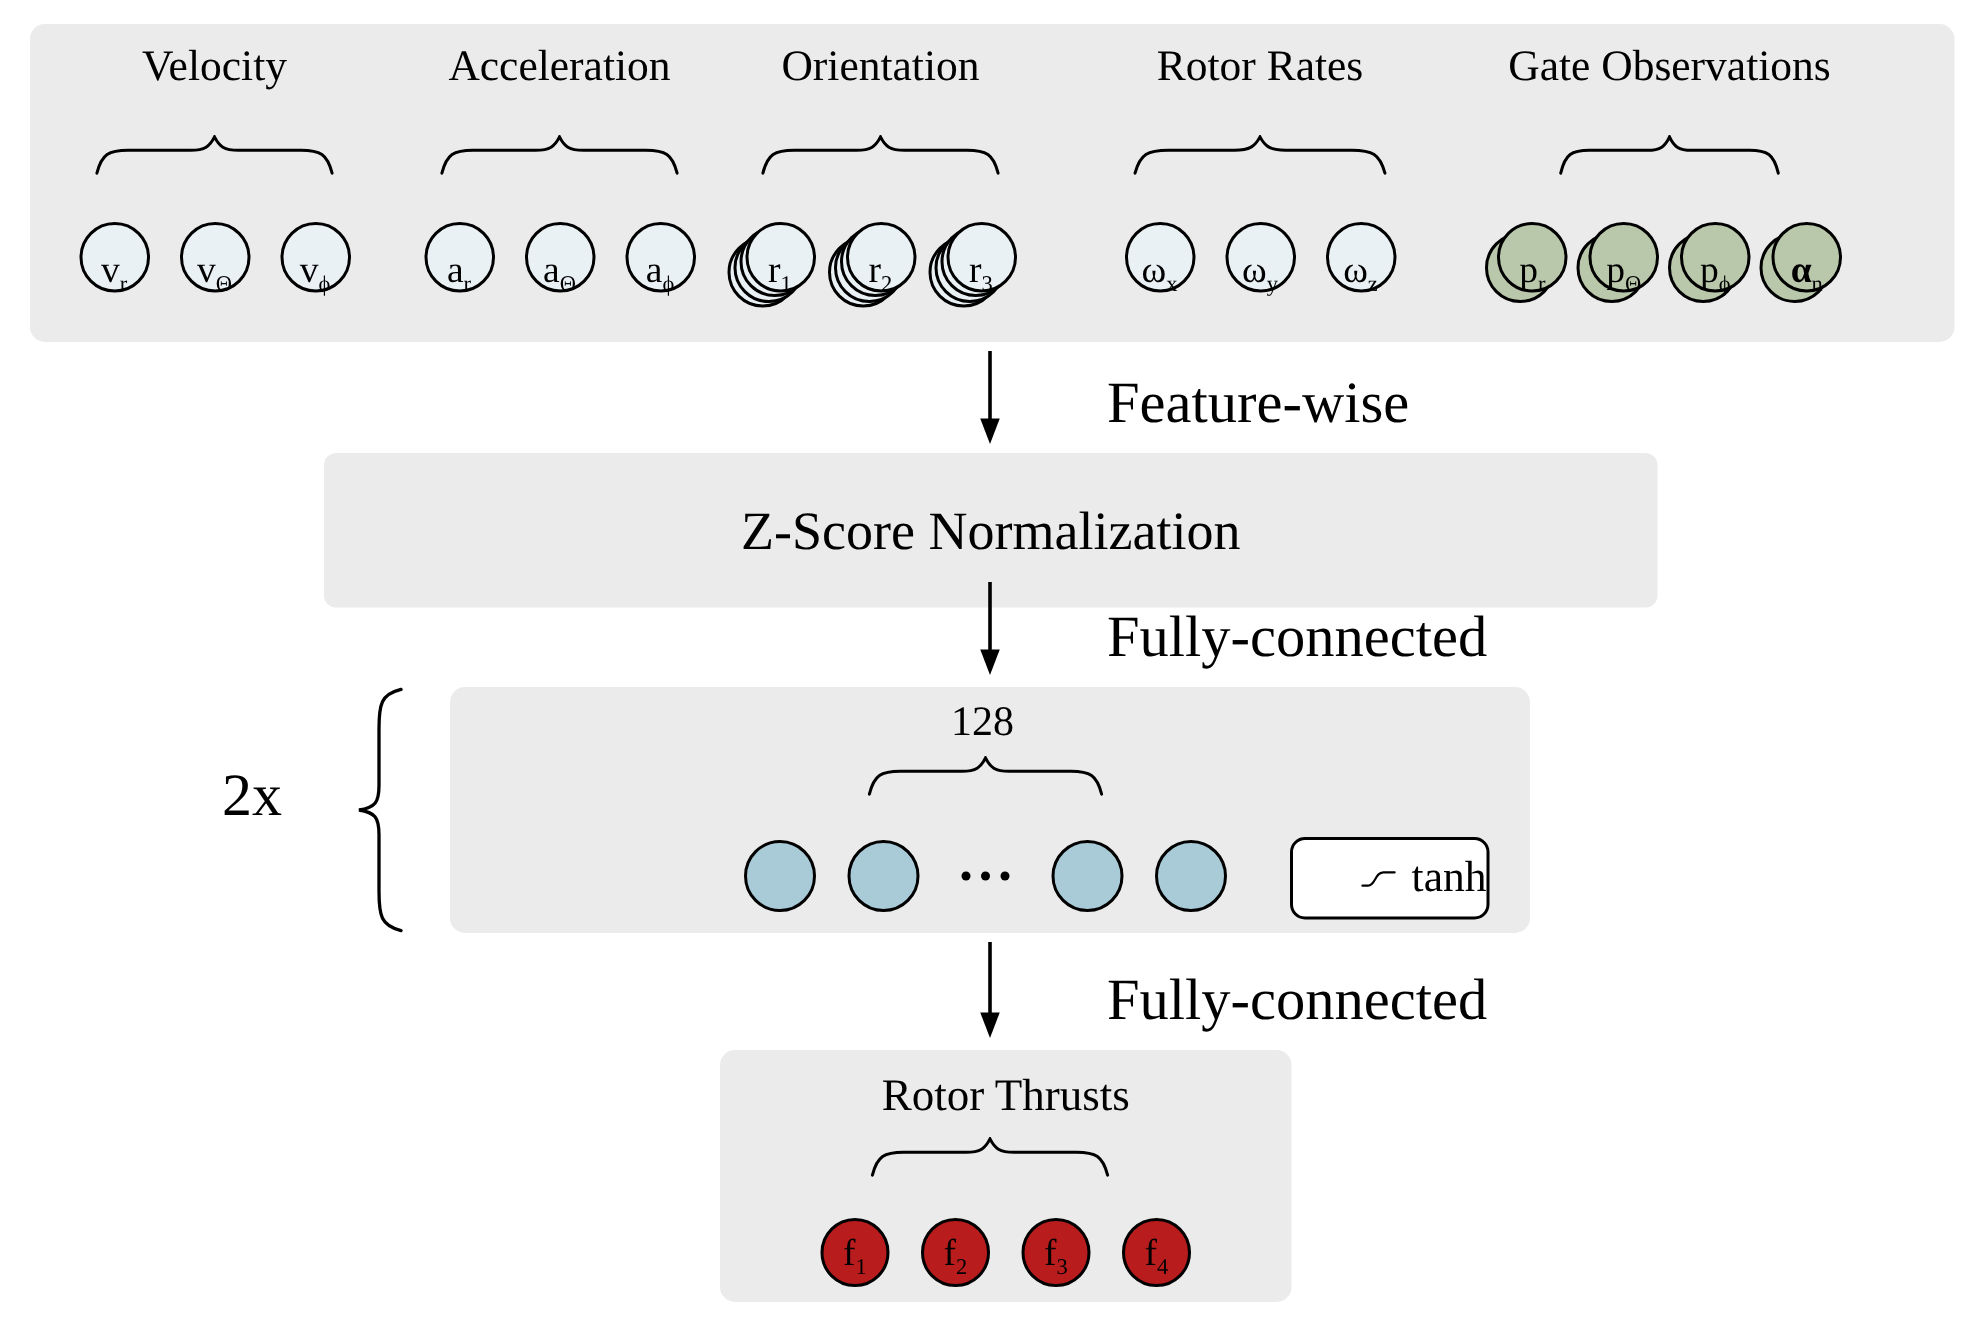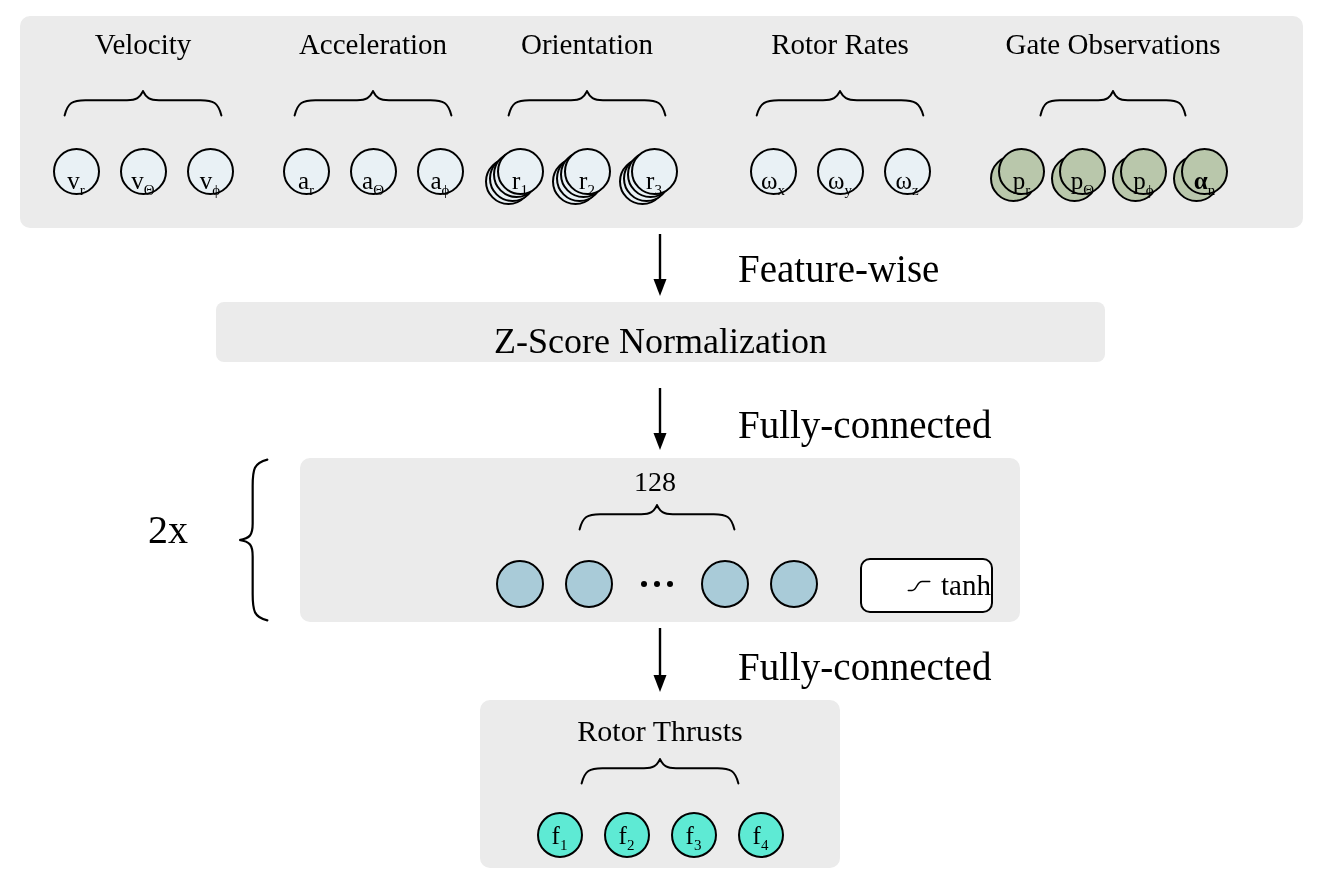--- a/index.html
+++ b/index.html
@@ -37,41 +37,41 @@
   
   .v-arrow{position:absolute;width:16px;}
   .flow-label{position:absolute;font-size:39px;white-space:nowrap;}
   .a1{left:652px;top:234px;height:62px;}
   .l1{left:738px;top:246px;}
   .a2{left:652px;top:388px;height:62px;}
   .l2{left:738px;top:402px;}
   .a3{left:652px;top:628px;height:64px;}
   .l3{left:738px;top:644px;}
   
-  .norm-box{left:216px;top:302px;width:889px;height:60px;border-radius:8px;
-    display:flex;align-items:flex-end;justify-content:center;font-size:36px;}
+  .norm-box{left:216px;top:302px;width:889px;height:103px;border-radius:8px;
+    display:flex;align-items:center;justify-content:center;font-size:36px;}
   
   .hidden-box{left:300px;top:458px;width:720px;height:164px;border-radius:10px;}
   .units-label{position:absolute;left:305px;top:8px;width:100px;text-align:center;font-size:28px;}
   .units-brace{position:absolute;left:278px;top:46px;width:158px;height:28px;}
   .hidden-nodes{position:absolute;left:196px;top:102px;display:flex;gap:21px;align-items:center;}
   .hnode{width:48px;height:48px;border-radius:50%;border:2px solid #000;background:#a9cbd8;box-sizing:border-box;flex:0 0 auto;}
   .hdots{width:46px;height:48px;display:flex;align-items:center;justify-content:center;gap:7px;flex:0 0 auto;}
   .hdots .dot{width:6px;height:6px;border-radius:50%;background:#000;}
   .tanh-badge{position:absolute;left:560px;top:100px;width:133px;height:55px;background:#ffffff;
     border:2px solid #000;border-radius:10px;box-sizing:border-box;
     display:flex;align-items:center;justify-content:center;gap:10px;font-size:29px;padding-left:45px;}
   .repeat-label{position:absolute;left:133px;top:506px;width:70px;text-align:center;font-size:40px;}
   .repeat-brace{position:absolute;left:238px;top:458px;width:32px;height:164px;}
   
-  .output-box{left:480px;top:700px;width:360px;height:168px;border-radius:10px;}
+  .output-box{left:480px;top:700px;width:360px;height:168px;border-radius:10px;padding-left:21px;}
   .o-title{position:absolute;top:14px;left:0;right:0;text-align:center;font-size:30px;}
   .o-brace{position:absolute;left:100px;top:58px;width:160px;height:28px;}
   .o-nodes{position:absolute;top:112px;left:0;right:0;display:flex;justify-content:center;gap:21px;}
-  .onode{width:46px;height:46px;border-radius:50%;border:2px solid #000;background:#5eead4;box-sizing:border-box;
+  .onode{width:46px;height:46px;border-radius:50%;border:2px solid #000;background:#b91c1c;box-sizing:border-box;
     display:flex;align-items:center;justify-content:center;flex:0 0 auto;}
   svg{display:block;}
 </style>
 </head>
 <body>
 
 <div class="canvas">
 
   <div class="panel input-panel">
 

